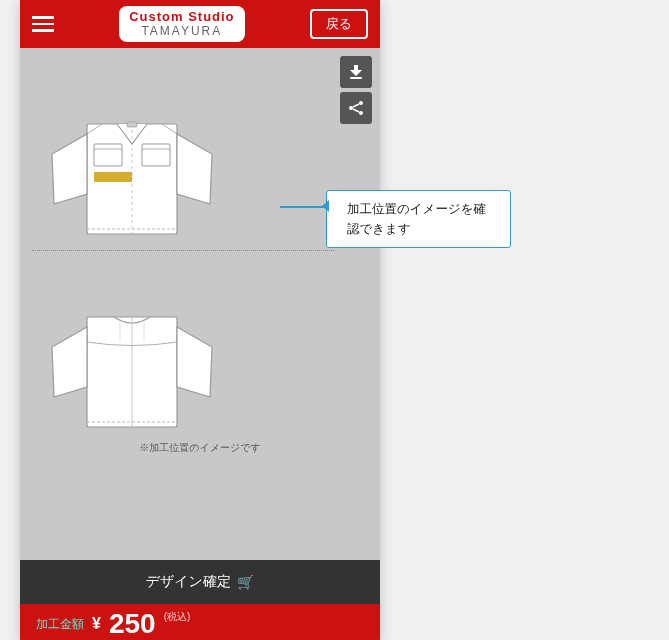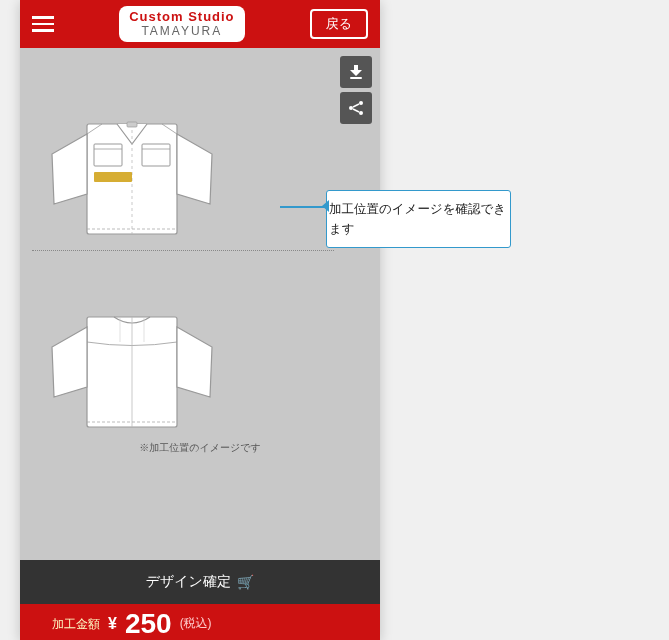--- a/index.html
+++ b/index.html
@@ -167,39 +167,38 @@
     
     .footer {
       background: #cc1111;
       height: 40px;
       display: flex;
       align-items: center;
       padding: 0 16px;
       gap: 8px;
     }
     .footer-label {
-      color: #fef9c3;
+      color: #5eead4;
       font-size: 12px;
-      margin-left: 16px;
     }
     .footer-price {
       color: #fff;
       font-size: 28px;
       font-weight: 900;
     }
     .footer-yen {
       font-size: 16px;
       font-weight: 700;
       color: #fff;
     }
     .footer-tax {
       color: #ffcccc;
-      font-size: 12px;
+      font-size: 10px;
       align-self: flex-end;
-      margin-bottom: 12px;
+      margin-bottom: 20px;
     }
   </style>
 </head>
 <body>
 
 <div style="position:relative; width:669px; height:640px;">
 
   <div class="phone-frame" style="margin-left: 20px;">
 
     <div class="header">
@@ -302,21 +301,21 @@
 
     <div class="footer">
       <span class="footer-label">加工金額</span>
       <span class="footer-yen">¥</span>
       <span class="footer-price">250</span>
       <span class="footer-tax">(税込)</span>
     </div>
 
   </div>
 
-  <div style="position:absolute; left:326px; top:190px; width:185px; background:#fff; border:1.5px solid #3399cc; border-radius:3px; padding:8px 2px; font-size:12.5px; color:#222; line-height:1.6;">
+  <div style="position:absolute; left:326px; top:190px; width:185px; background:#fff; border:1.5px solid #3399cc; border-radius:3px; padding:8px 20px; font-size:12.5px; color:#222; line-height:1.6;">
     <span>加工位置のイメージを確認できます</span>
   </div>
 
   <div style="position:absolute; left:280px; top:206px; width:46px; height:1.5px; background:#3399cc;"></div>
 
   <div style="position:absolute; left:322px; top:200px; width:0; height:0; border-top:6px solid transparent; border-bottom:6px solid transparent; border-right:7px solid #3399cc;"></div>
 
 </div>
 
 </body></html>

